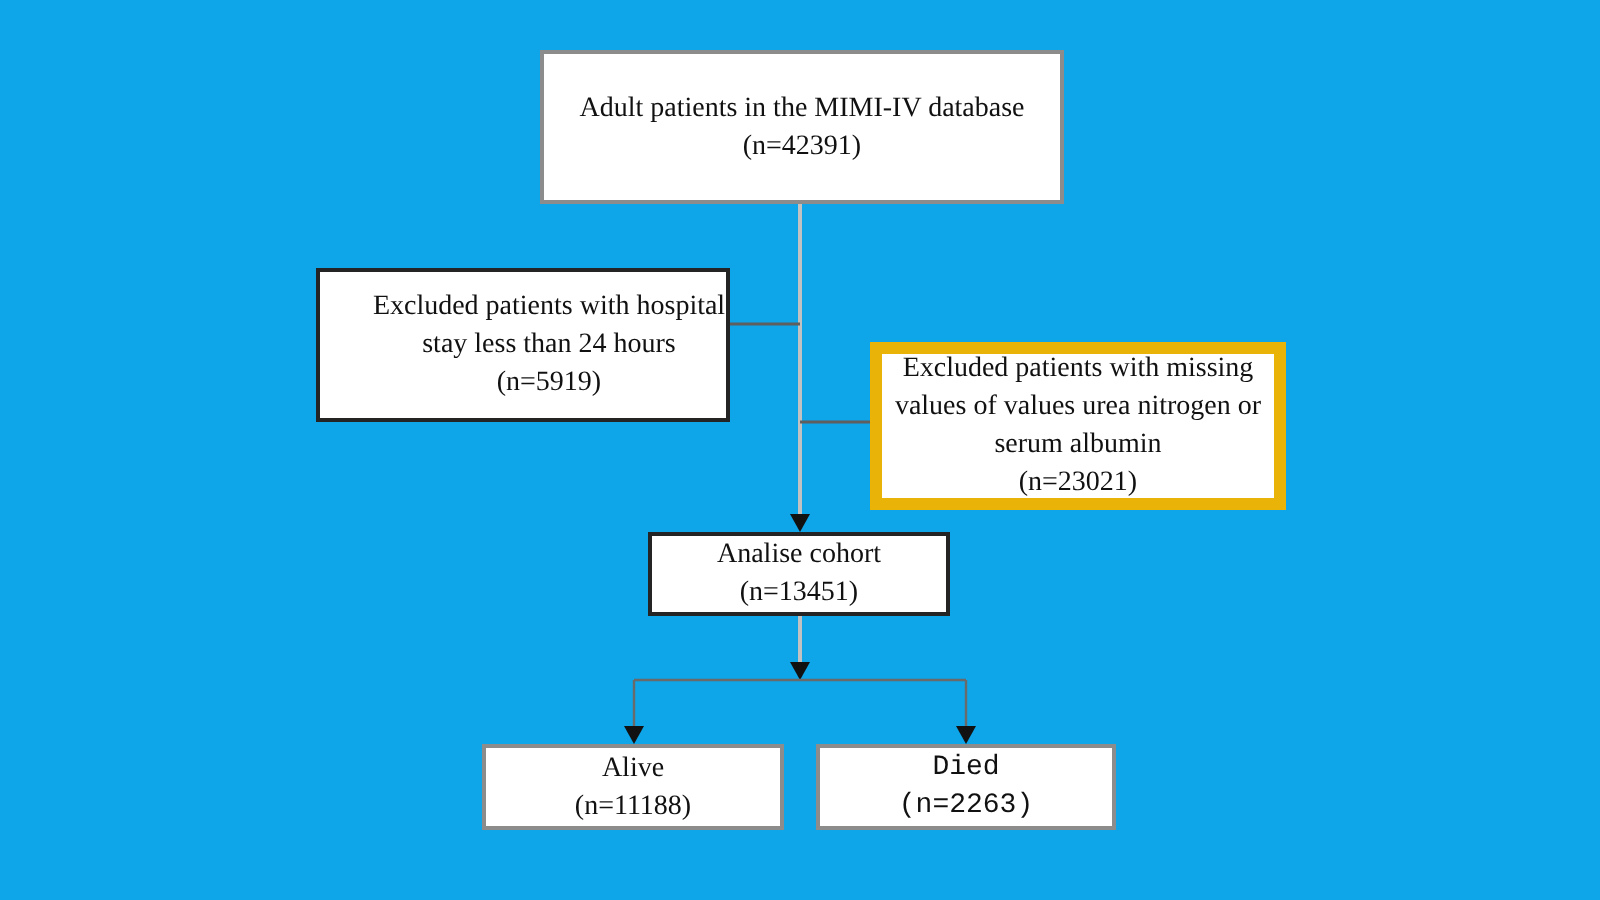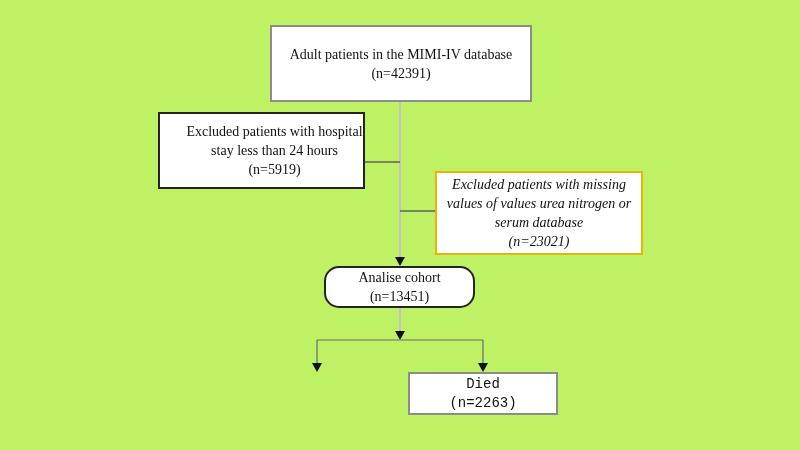--- a/index.html
+++ b/index.html
@@ -4,21 +4,21 @@
 <style>
   html, body {
     margin: 0;
     padding: 0;
     background: #ffffff;
   }
   #stage {
     position: relative;
     width: 800px;
     height: 450px;
-    background: #bef264;
+    background: #0ea5e9;
     font-family: "Liberation Serif", "DejaVu Serif", serif;
     color: #111111;
     overflow: hidden;
   }
   #wires {
     position: absolute;
     left: 0;
     top: 0;
     width: 800px;
     height: 450px;
@@ -33,26 +33,26 @@
     align-items: center;
     justify-content: center;
     text-align: center;
     font-size: 14px;
     line-height: 19px;
     padding: 2px 6px;
   }
   .node span { display: block; white-space: nowrap; }
   .border-gray  { border: 2px solid #8c8c8c; }
   .border-dark  { border: 2px solid #242424; }
-  .border-dark2 { border: 2px solid #eab308; font-style: italic; }
+  .border-dark2 { border: 6px solid #eab308; }
 
   #node-population       { left: 270px; top: 25px;  width: 262px; height: 77px; }
-  #node-excluded-stay    { left: 158px; top: 112px; width: 207px; height: 77px; padding-left: 32px; }
+  #node-excluded-stay    { left: 158px; top: 134px; width: 207px; height: 77px; padding-left: 32px; }
   #node-excluded-missing { left: 435px; top: 171px; width: 208px; height: 84px; }
-  #node-analysis-cohort  { left: 324px; top: 266px; width: 151px; height: 42px; border-radius: 15px; }
+  #node-analysis-cohort  { left: 324px; top: 266px; width: 151px; height: 42px; }
   #node-alive            { left: 241px; top: 372px; width: 151px; height: 43px; }
   #node-died             { left: 408px; top: 372px; width: 150px; height: 43px; font-family: Liberation Mono, monospace; }
 </style>
 </head>
 <body>
 
 <div id="stage">
 
   <svg id="wires" viewBox="0 0 800 450" xmlns="http://www.w3.org/2000/svg">
 
@@ -83,28 +83,32 @@
 
   <div class="node border-dark" id="node-excluded-stay">
     <span>Excluded patients with hospital</span>
     <span>stay less than 24 hours</span>
     <span>(n=5919)</span>
   </div>
 
   <div class="node border-dark2" id="node-excluded-missing">
     <span>Excluded patients with missing</span>
     <span>values of values urea nitrogen or</span>
-    <span>serum database</span>
+    <span>serum albumin</span>
     <span>(n=23021)</span>
   </div>
 
   <div class="node border-dark" id="node-analysis-cohort">
     <span>Analise cohort</span>
     <span>(n=13451)</span>
   </div>
 
+  <div class="node border-gray" id="node-alive">
+    <span>Alive</span>
+    <span>(n=11188)</span>
+  </div>
 
   <div class="node border-gray" id="node-died">
     <span>Died</span>
     <span>(n=2263)</span>
   </div>
 
 </div>
 
 </body></html>

